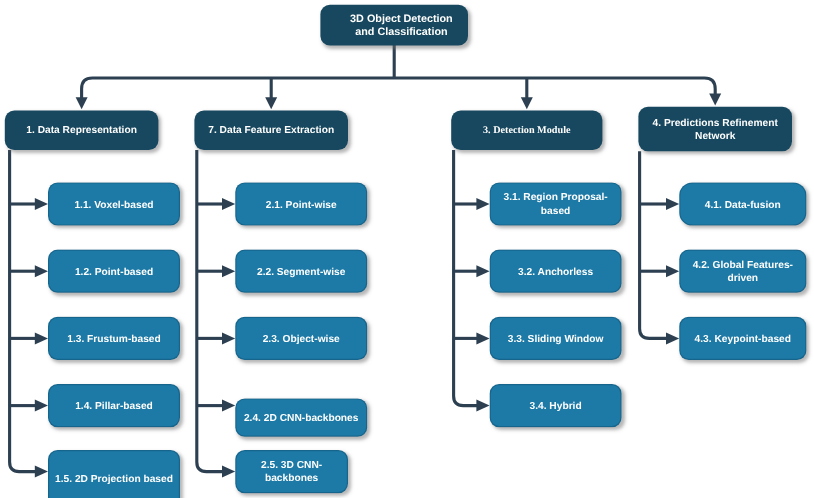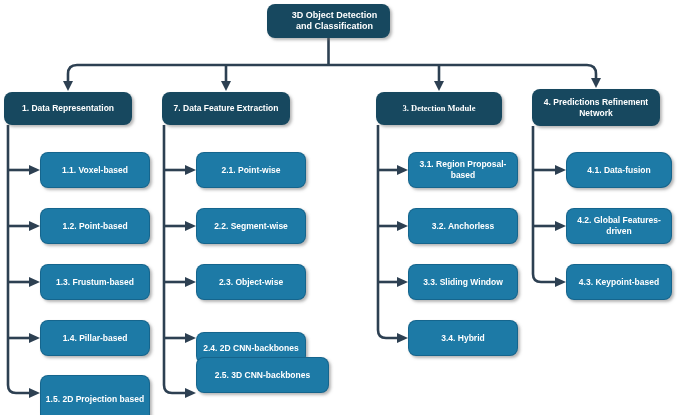--- a/index.html
+++ b/index.html
@@ -86,21 +86,21 @@
   <div class="node light" style="left:40px; top:152px; width:110px; height:36px;">1.1. Voxel-based</div>
   <div class="node light" style="left:40px; top:208px; width:110px; height:36px;">1.2. Point-based</div>
   <div class="node light" style="left:40px; top:264px; width:110px; height:36px;">1.3. Frustum-based</div>
   <div class="node light" style="left:40px; top:320px; width:110px; height:36px;">1.4. Pillar-based</div>
   <div class="node light" style="left:40px; top:375px; width:110px; height:48px;">1.5. 2D Projection based</div>
 
   <div class="node light" style="left:196px; top:152px; width:110px; height:36px;">2.1. Point-wise</div>
   <div class="node light" style="left:196px; top:208px; width:110px; height:36px;text-align:center;">2.2. Segment-wise</div>
   <div class="node light" style="left:196px; top:264px; width:110px; height:36px;">2.3. Object-wise</div>
   <div class="node light" style="left:196px; top:320px; width:110px; height:32px;margin-top:12px;">2.4. 2D CNN-backbones</div>
-  <div class="node light" style="left:196px; top:357px; width:133px; height:36px;">2.5. 3D CNN-backbones</div>
+  <div class="node light" style="left:196px; top:375px; width:94px; height:36px;">2.5. 3D CNN-backbones</div>
 
   <div class="node light" style="left:408px; top:152px; width:110px; height:36px;">3.1. Region Proposal-based</div>
   <div class="node light" style="left:408px; top:208px; width:110px; height:36px;">3.2. Anchorless</div>
   <div class="node light" style="left:408px; top:264px; width:110px; height:36px;">3.3. Sliding Window</div>
   <div class="node light" style="left:408px; top:320px; width:110px; height:36px;">3.4. Hybrid</div>
 
   <div class="node light" style="left:566px; top:152px; width:106px; height:36px;border-radius:11px;">4.1. Data-fusion</div>
   <div class="node light" style="left:566px; top:208px; width:106px; height:36px;">4.2. Global Features-driven</div>
   <div class="node light" style="left:566px; top:264px; width:106px; height:36px;">4.3. Keypoint-based</div>
 

